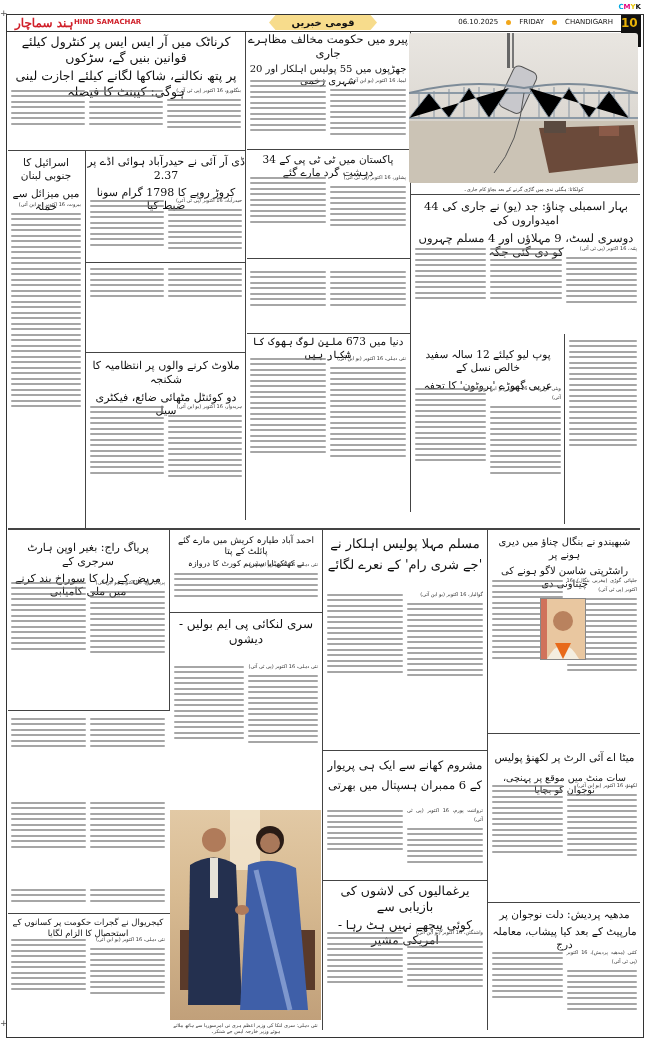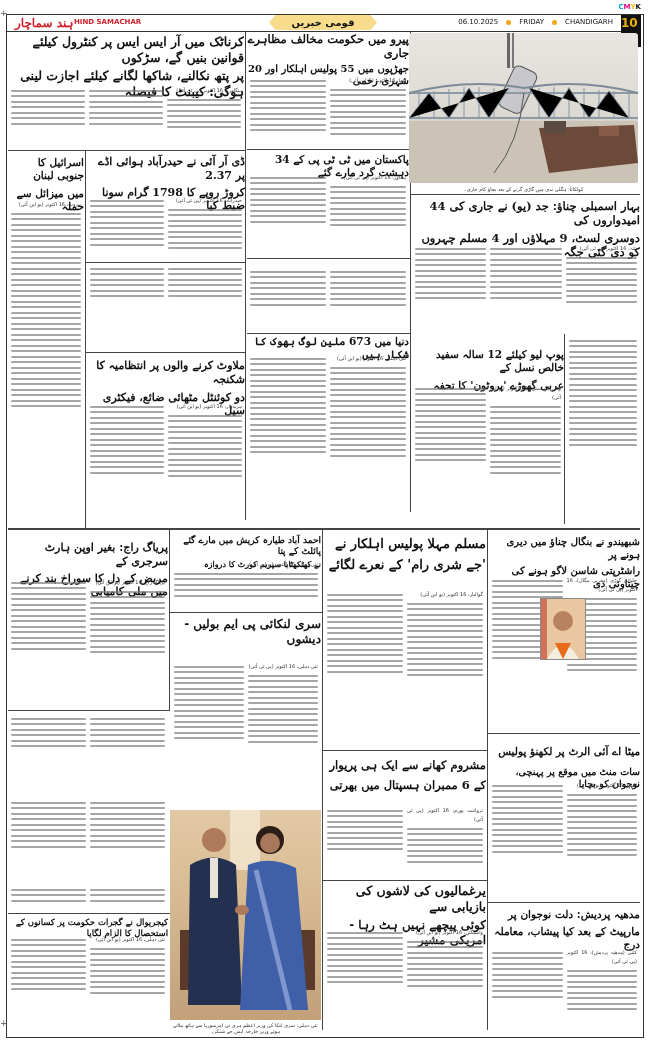--- a/index.html
+++ b/index.html
@@ -8,21 +8,21 @@
   .cmyk span:nth-child(1){color:#00a8e0}.cmyk span:nth-child(2){color:#e6007e}.cmyk span:nth-child(3){color:#e8c400}.cmyk span:nth-child(4){color:#111}
   .frame{position:absolute;left:6px;top:14px;width:636px;height:1022px;border:1px solid #333;}
   .header{position:absolute;left:7px;top:15px;width:634px;height:16px;border-bottom:1px solid #333;background:#fff;}
   .logo-urdu{position:absolute;left:8px;top:1px;font-family:"DejaVu Serif",serif;font-size:12px;color:#d0202a;font-weight:bold;direction:rtl;}
   .logo-en{position:absolute;left:67px;top:3px;font-size:7px;font-weight:bold;color:#d0202a;}
   .section-tag{position:absolute;left:262px;top:0px;width:108px;height:15px;background:#f7dc8c;clip-path:polygon(6% 0,94% 0,100% 50%,94% 100%,6% 100%,0 50%);text-align:center;font-size:10px;font-weight:bold;direction:rtl;line-height:15px;}
   .dateline{position:absolute;right:28px;top:3px;font-size:7px;display:flex;gap:8px;align-items:center;}
   .dot{width:5px;height:5px;border-radius:50%;background:#f2a71b;display:inline-block;}
   .pageno{position:absolute;right:0;top:0;width:20px;height:32px;background:#111;color:#eab308;font-weight:bold;font-size:12px;text-align:left;line-height:16px;}
   .block{position:absolute;overflow:hidden;direction:rtl;}
-  .hl{font-family:"DejaVu Serif",serif;font-weight:bold;line-height:1.25;}
+  .hl{font-family:"DejaVu Serif",serif;font-weight:normal;text-align:center;line-height:1.25;}
   .body-text{position:absolute;left:0;right:0;bottom:0;display:flex;gap:4px;padding:2px 3px;}
   .col{flex:1;font-size:5px;line-height:9px;color:#333;text-align:justify;}
   .col .ln{height:2px;background:#777;margin:3.5px 0;opacity:.65;border-radius:1px;}
   .vr{position:absolute;width:1px;background:#444;}
   .hr{position:absolute;height:1px;background:#444;}
   .photo{position:absolute;overflow:hidden;}
   .caption{position:absolute;font-size:5px;text-align:center;direction:rtl;color:#333;}
   .crop-mark{position:absolute;font-size:9px;color:#555;}
 </style>
 </head>
@@ -567,21 +567,21 @@
     <path d="M6 60 Q22 32 38 60 Z" fill="#f4eee0"></path>
     <path d="M14 44 L22 60 L30 44" fill="#e86a1a"></path>
     <rect x="0" y="0" width="6" height="60" fill="#c0392b" opacity=".6"></rect>
   </svg>
 </div>
 
 <div class="hr" style="left:323px;top:750px;width:165px"></div>
 <div class="hr" style="left:488px;top:733px;width:152px"></div>
 
 <div class="block" style="left:489px;top:735px;width:151px;height:165px">
-  <div class="hl" style="font-size:10.5px;margin-top:10px">میٹا اے آئی الرٹ پر لکھنؤ پولیس</div>
+  <div class="hl" style="font-size:10.5px;margin-top:16px">میٹا اے آئی الرٹ پر لکھنؤ پولیس</div>
   <div class="hl" style="font-size:9.5px;margin-top:8px">سات منٹ میں موقع پر پہنچی، نوجوان کو بچایا</div>
   <div class="body-text" style="top:44px">
       <div class="col"><span>لکھنؤ، 16 اکتوبر (یو این آئی)</span><div class="ln"></div><div class="ln"></div><div class="ln"></div><div class="ln"></div><div class="ln"></div><div class="ln"></div><div class="ln"></div><div class="ln"></div><div class="ln"></div><div class="ln"></div><div class="ln"></div><div class="ln"></div></div>
       <div class="col">
         <div class="ln"></div>
         <div class="ln"></div>
         <div class="ln"></div>
         <div class="ln"></div>
         <div class="ln"></div>
         <div class="ln"></div>

